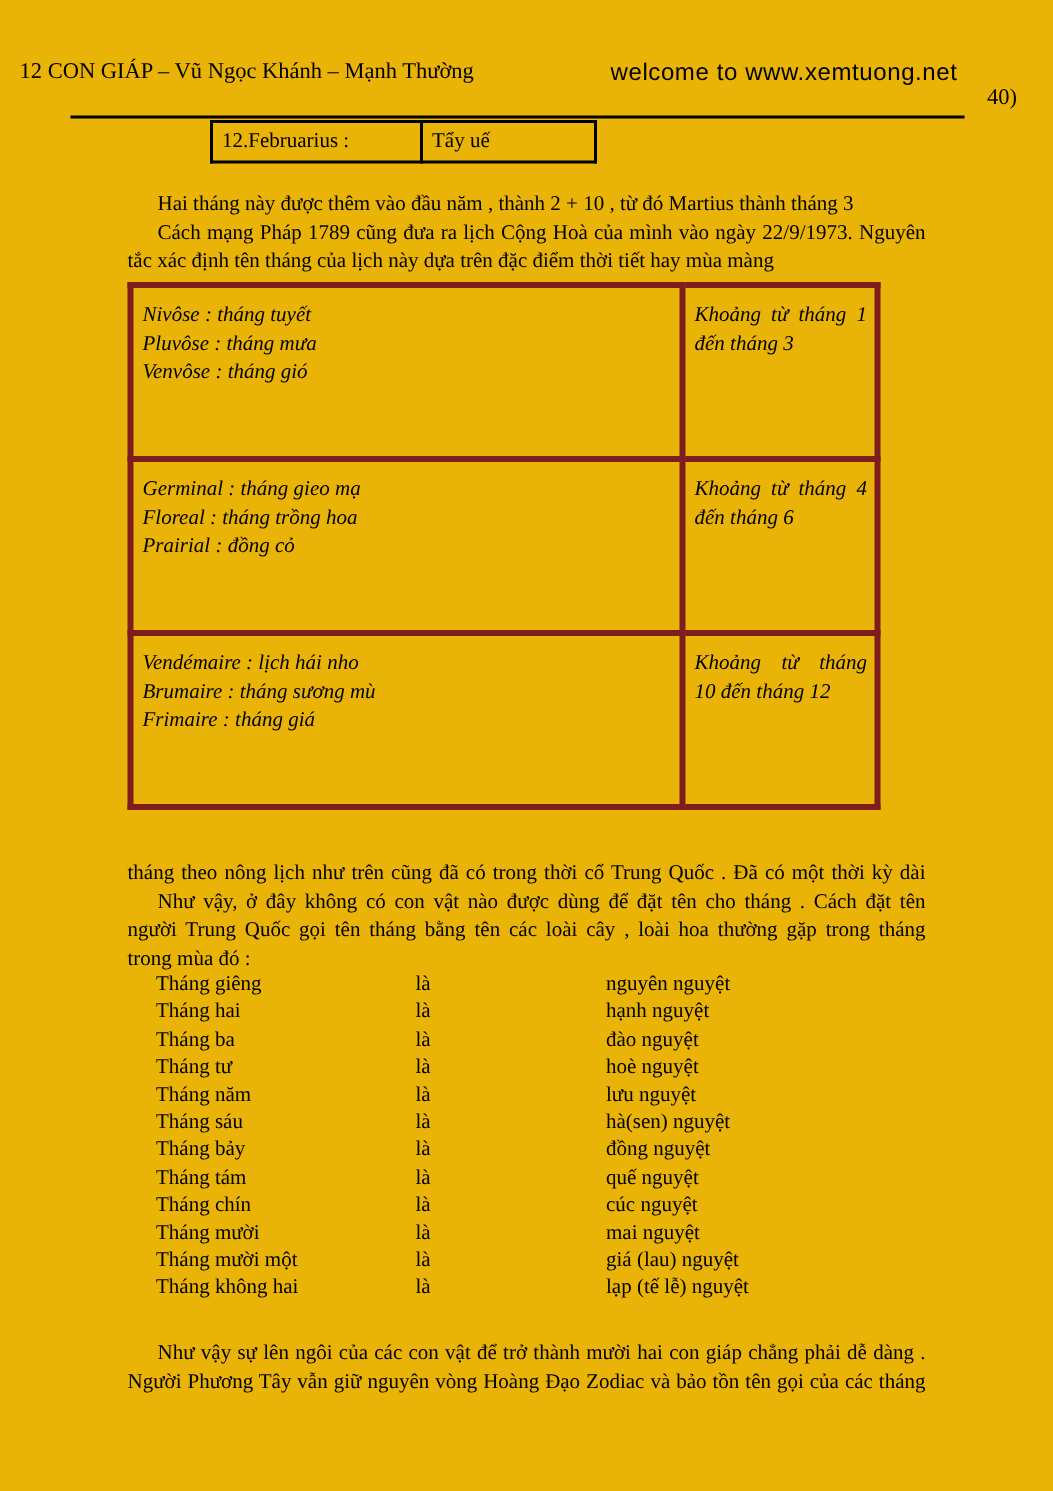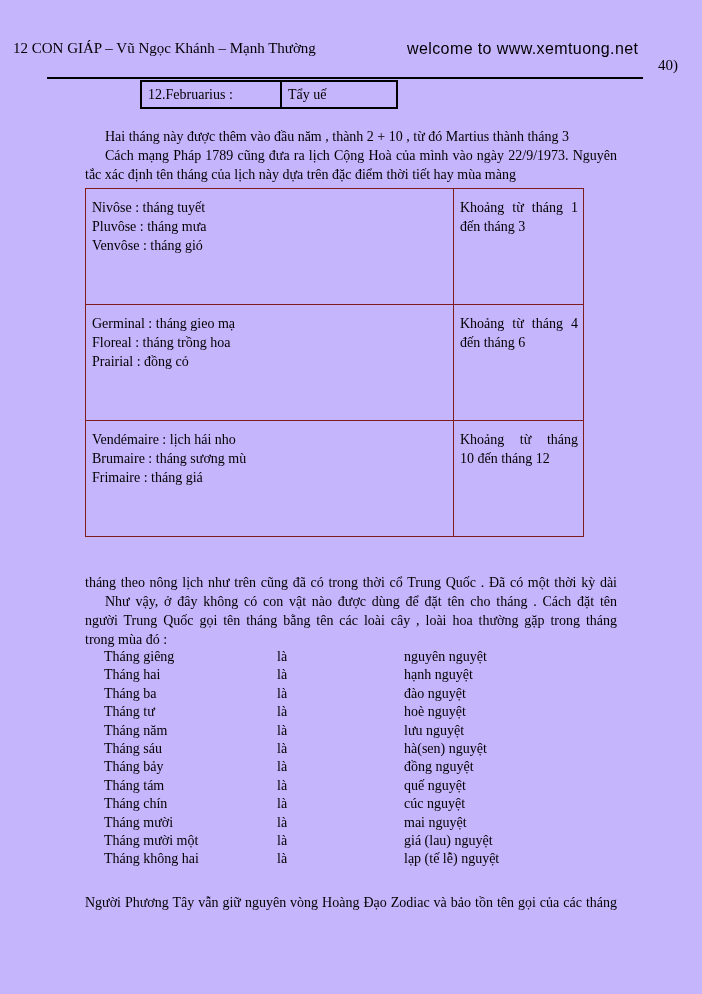--- a/index.html
+++ b/index.html
@@ -1,18 +1,18 @@
 <!DOCTYPE html>
 <html><head>
 <meta charset="utf-8">
 <style>
   * { margin:0; padding:0; box-sizing:border-box; }
   html,body { background:#ffffff; }
   .page {
-    position:relative; width:702px; height:994px; background:#c4b5fd;
+    position:relative; width:702px; height:994px; background:#eab308;
     font-family:"Liberation Serif", serif; font-size:14px; color:#000;
     overflow:hidden;
   }
   .abs { position:absolute; }
   .line { line-height:19px; }
   .jl { text-align:justify; text-align-last:justify; }
   .ind { text-indent:20px; }
 
   .hdr-title { left:13px; top:40px; font-size:15px; white-space:nowrap; }
   .hdr-site  { left:407px; top:40px; font-family:"Liberation Sans", sans-serif;
@@ -25,22 +25,22 @@
                     vertical-align:middle; padding:0 6px; }
   .toptable .c1 { width:140px; }
   .toptable .c2 { width:116px; }
 
   .intro   { left:85px; top:127px; width:532px; }
   .mid     { left:85px; top:573px; width:532px; }
   .closing { left:85px; top:893px; width:532px; }
 
   .ftable { left:85px; top:188px; display:table; border-collapse:collapse; }
   .frow   { display:table-row; }
-  .fcell  { display:table-cell; border:1px solid #7f1d1d; vertical-align:top;
-            padding:9px 6px 0 6px; height:116px; }
+  .fcell  { display:table-cell; border:4px solid #7f1d1d; vertical-align:top;
+            padding:9px 6px 0 6px; height:116px;font-style:italic; }
   .fcell.left  { width:368px; }
   .fcell.right { width:130px; padding-right:5px; }
 
   .months { left:85px; top:648px; width:532px; }
   .mrow   { position:relative; height:18.4px; }
   .mrow span { position:absolute; top:0; line-height:18.4px; white-space:nowrap; }
   .m-name  { left:19px; }
   .m-verb  { left:192px; }
   .m-value { left:319px; }
 </style>
@@ -183,16 +183,17 @@
 
       <div class="mrow">
         <span class="m-name">Tháng không hai</span>
         <span class="m-verb">là</span>
         <span class="m-value">lạp (tế lễ) nguyệt</span>
       </div>
 
   </div>
 
   <div class="abs closing">
+    <div class="line ind jl">Như vậy sự lên ngôi của các con vật để trở thành mười hai con giáp chẳng phải dễ dàng .</div>
     <div class="line jl">Người Phương Tây vẫn giữ nguyên vòng Hoàng Đạo Zodiac và bảo tồn tên gọi của các tháng</div>
   </div>
 
 </div>
 
 </body></html>

